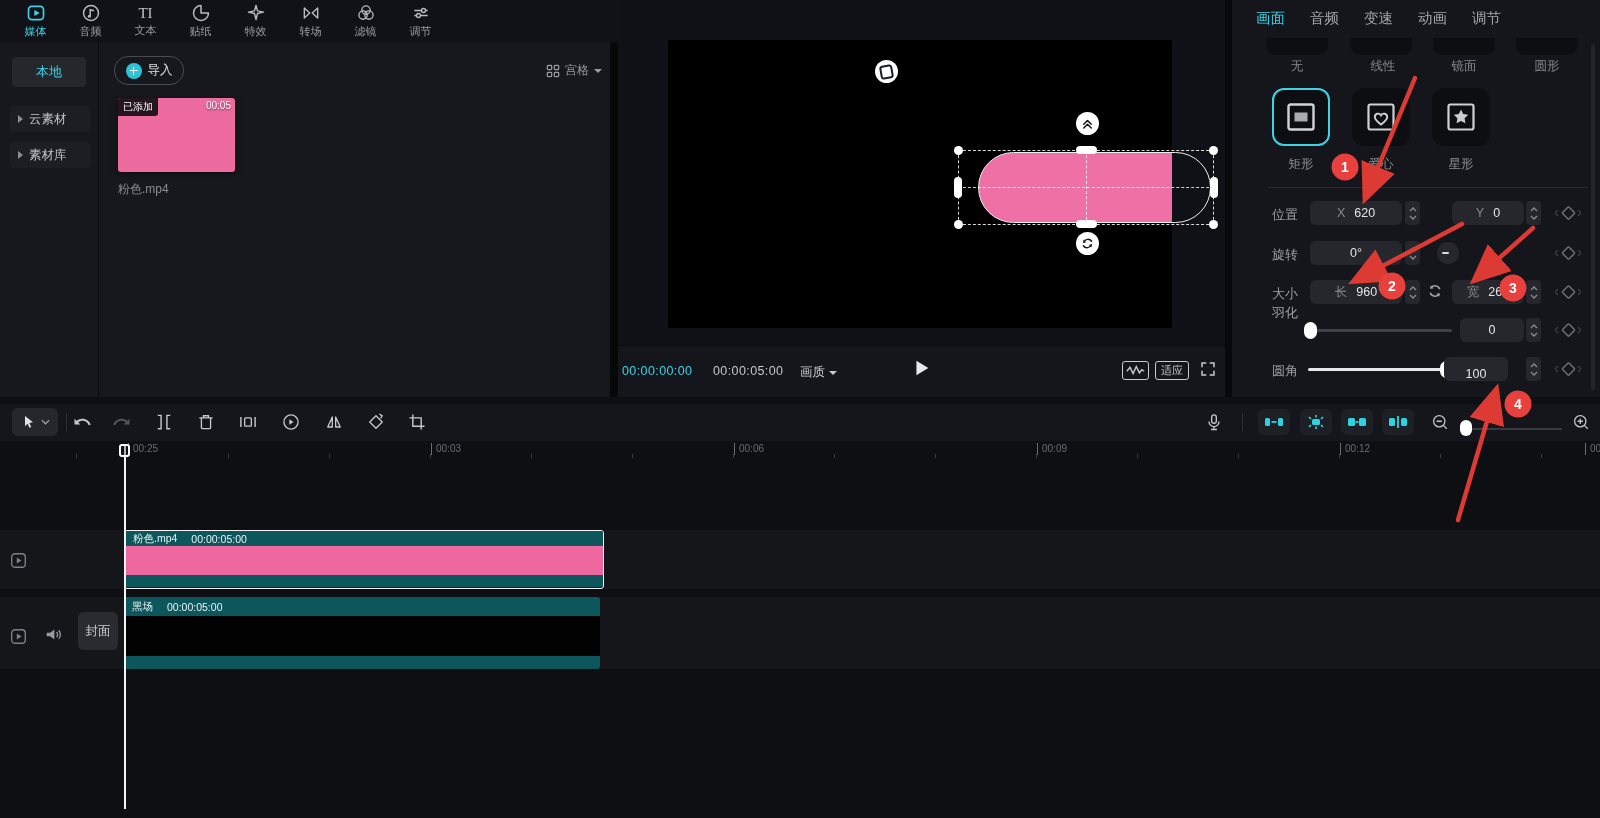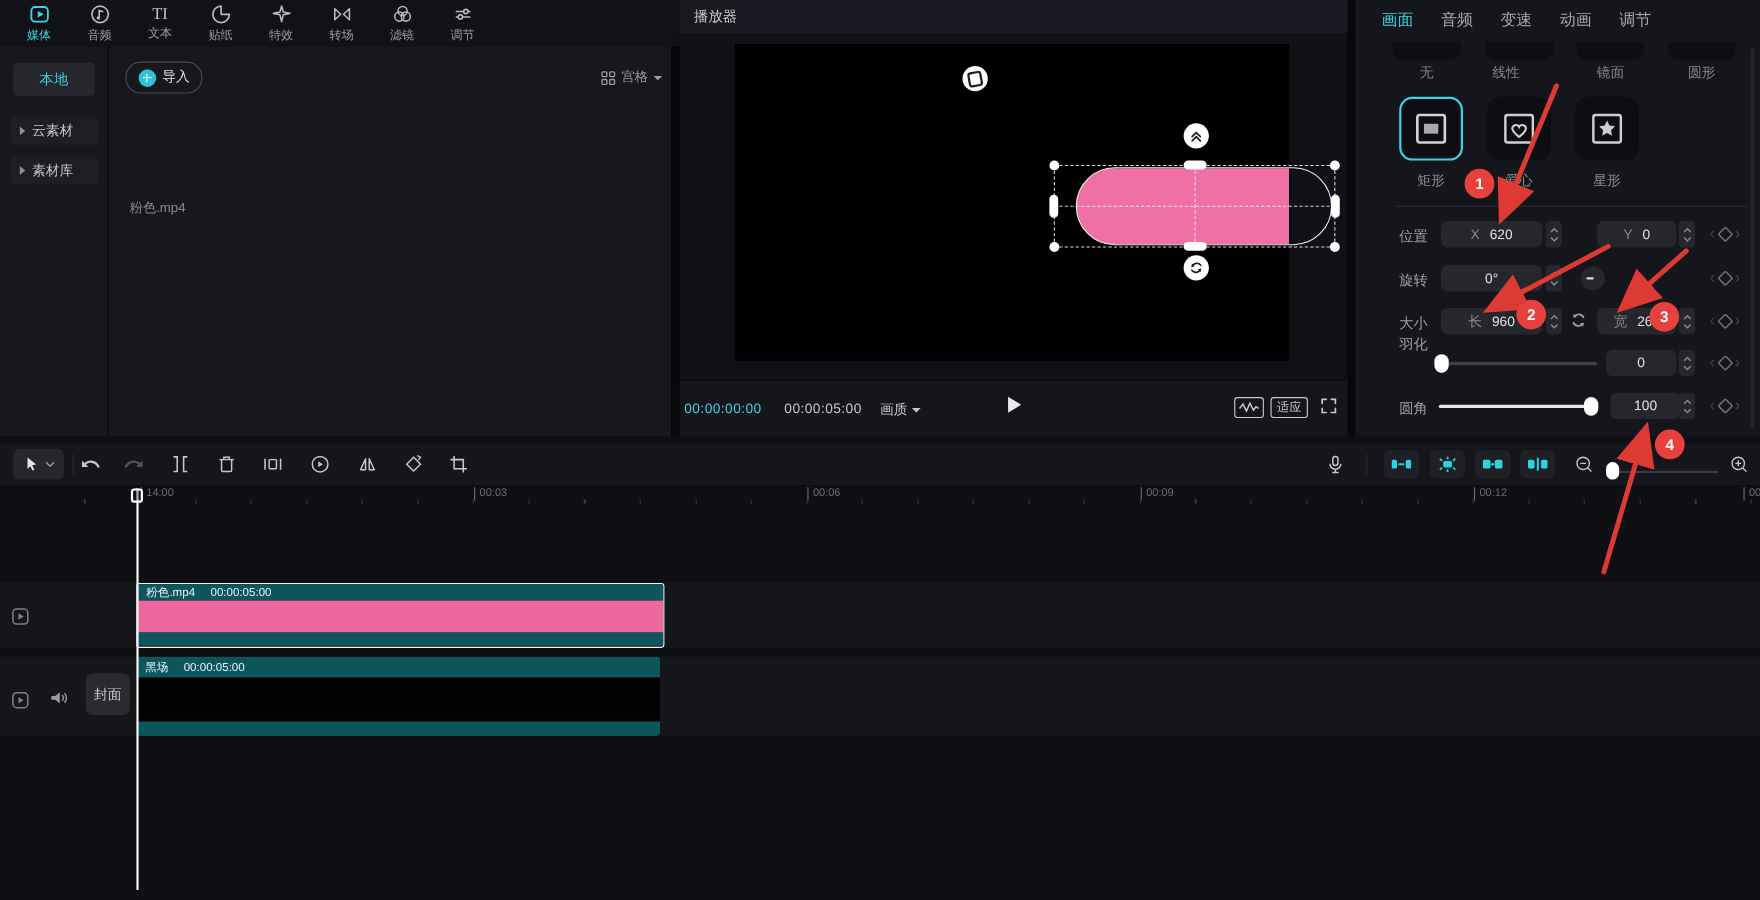--- a/index.html
+++ b/index.html
@@ -209,25 +209,28 @@
           <svg width="14" height="14" viewBox="0 0 16 16">
             <rect x="1.5" y="1.5" width="5" height="5" rx="1" fill="none" stroke="#9b9ca1" stroke-width="1.4"></rect>
             <rect x="9.5" y="1.5" width="5" height="5" rx="1" fill="none" stroke="#9b9ca1" stroke-width="1.4"></rect>
             <rect x="1.5" y="9.5" width="5" height="5" rx="1" fill="none" stroke="#9b9ca1" stroke-width="1.4"></rect>
             <rect x="9.5" y="9.5" width="5" height="5" rx="1" fill="none" stroke="#9b9ca1" stroke-width="1.4"></rect>
           </svg>
         </span>
       <span>宫格</span>
       <span class="caret-d"></span>
     </div>
+    <div class="thumb">
+      <span class="badge">已添加</span>
+      <span class="dur">00:05</span>
+    </div>
     <div class="fname">粉色.mp4</div>
   </div>
 
   <div class="player-panel">
-    <div class="player-header">播放器</div>
     <div class="video"></div>
     <div class="player-controls"></div>
   </div>
 
   <div class="mini-circle">
       <span class="sq"></span>
     </div>
   <div class="pill"></div>
   <div class="sel-box"></div>
   <div class="sel-vline"></div>
@@ -283,21 +286,21 @@
       <span class="ptab">变速</span>
       <span class="ptab">动画</span>
       <span class="ptab">调节</span>
     </div>
 
     <div class="mask-part" style="left:34px;"></div>
     <div class="mask-part" style="left:118px;"></div>
     <div class="mask-part" style="left:201px;"></div>
     <div class="mask-part" style="left:284px;"></div>
     <div class="mask-lab" style="left:34px;">无</div>
-    <div class="mask-lab" style="left:106px;font-family:Liberation Mono, monospace;">线性</div>
+    <div class="mask-lab" style="left:120px;font-family:Liberation Mono, monospace;">线性</div>
     <div class="mask-lab" style="left:201px;">镜面</div>
     <div class="mask-lab" style="left:284px;">圆形</div>
 
     <div class="shape-btn sel" style="left:40px;">
       <svg width="34" height="34" viewBox="0 0 34 34">
           <rect x="4.5" y="4.5" width="25" height="25" rx="2" fill="none" stroke="#d2d3d7" stroke-width="2.4"></rect>
           <rect x="10.5" y="12.5" width="13" height="9" fill="#a9aaaf"></rect>
         </svg>
     </div>
     <div class="shape-btn" style="left:120px;">
@@ -432,21 +435,21 @@
       <svg width="26" height="14" viewBox="0 0 26 14">
           <path d="M3 4l-3 3 3 3" fill="none" stroke="#3f4045" stroke-width="1.2"></path>
           <rect x="9" y="2.5" width="9" height="9" rx="1" transform="rotate(45 13.5 7)" fill="none" stroke="#707177" stroke-width="1.4"></rect>
           <path d="M23 4l3 3-3 3" fill="none" stroke="#3f4045" stroke-width="1.2"></path>
         </svg>
     </div>
 
     <div class="prow-lab" style="top:362px;">圆角</div>
     <div class="sl-track full" style="left:76px;top:368px;width:144px;"></div>
     <div class="sl-handle" style="left:208px;top:361px;"></div>
-    <div class="fld" style="left:232px;top:357px;width:64px;">
+    <div class="fld" style="left:212px;top:357px;width:64px;align-items:flex-end;">
       <span>100</span>
     </div>
     <div class="stepper" style="left:294px;top:357px;">
       <svg width="8" height="5" viewBox="0 0 8 5">
           <path d="M1 4l3-3 3 3" fill="none" stroke="#8a8b90" stroke-width="1.3"></path>
         </svg>
       <svg width="8" height="5" viewBox="0 0 8 5">
           <path d="M1 1l3 3 3-3" fill="none" stroke="#8a8b90" stroke-width="1.3"></path>
         </svg>
     </div>
@@ -565,21 +568,21 @@
       <div class="zoom-handle"></div>
       <span class="tl-ico" style="left:1572px;top:9px;width:18px;height:18px;">
         <svg width="18" height="18" viewBox="0 0 24 24">
             <circle cx="11" cy="11" r="7.5" fill="none" stroke="#c6c7cc" stroke-width="1.7"></circle>
             <path d="M7.5 11h7M11 7.5v7M16.5 16.5L21 21" stroke="#c6c7cc" stroke-width="1.7"></path>
           </svg>
       </span>
     </div>
 
     <div class="ruler">
-      <span class="rt" style="left:128px;">14:00</span>
+      <span class="rt" style="left:128px;">00:25</span>
       <span class="rt" style="left:431px;">00:03</span>
       <span class="rt" style="left:734px;">00:06</span>
       <span class="rt" style="left:1037px;">00:09</span>
       <span class="rt" style="left:1340px;">00:12</span>
       <span class="rt" style="left:1585px;">00:</span>
     </div>
     <div class="minor-ticks"></div>
 
     <div class="lane" style="top:133px;height:59px;"></div>
     <div class="lane" style="top:200px;height:72px;"></div>

